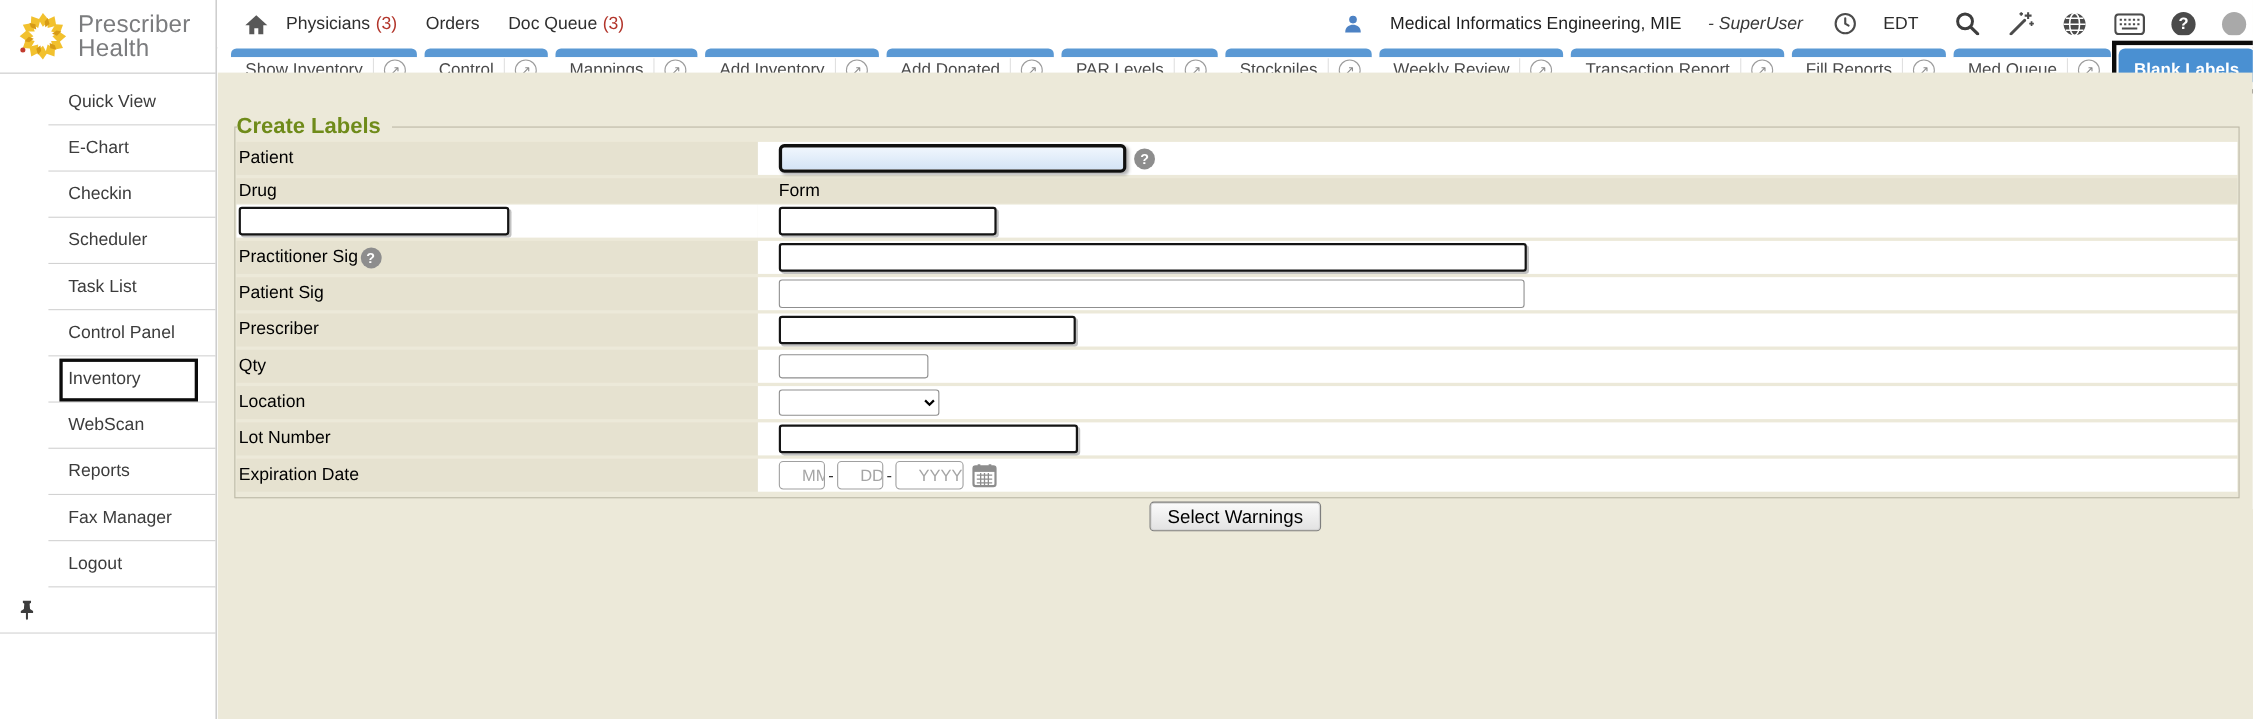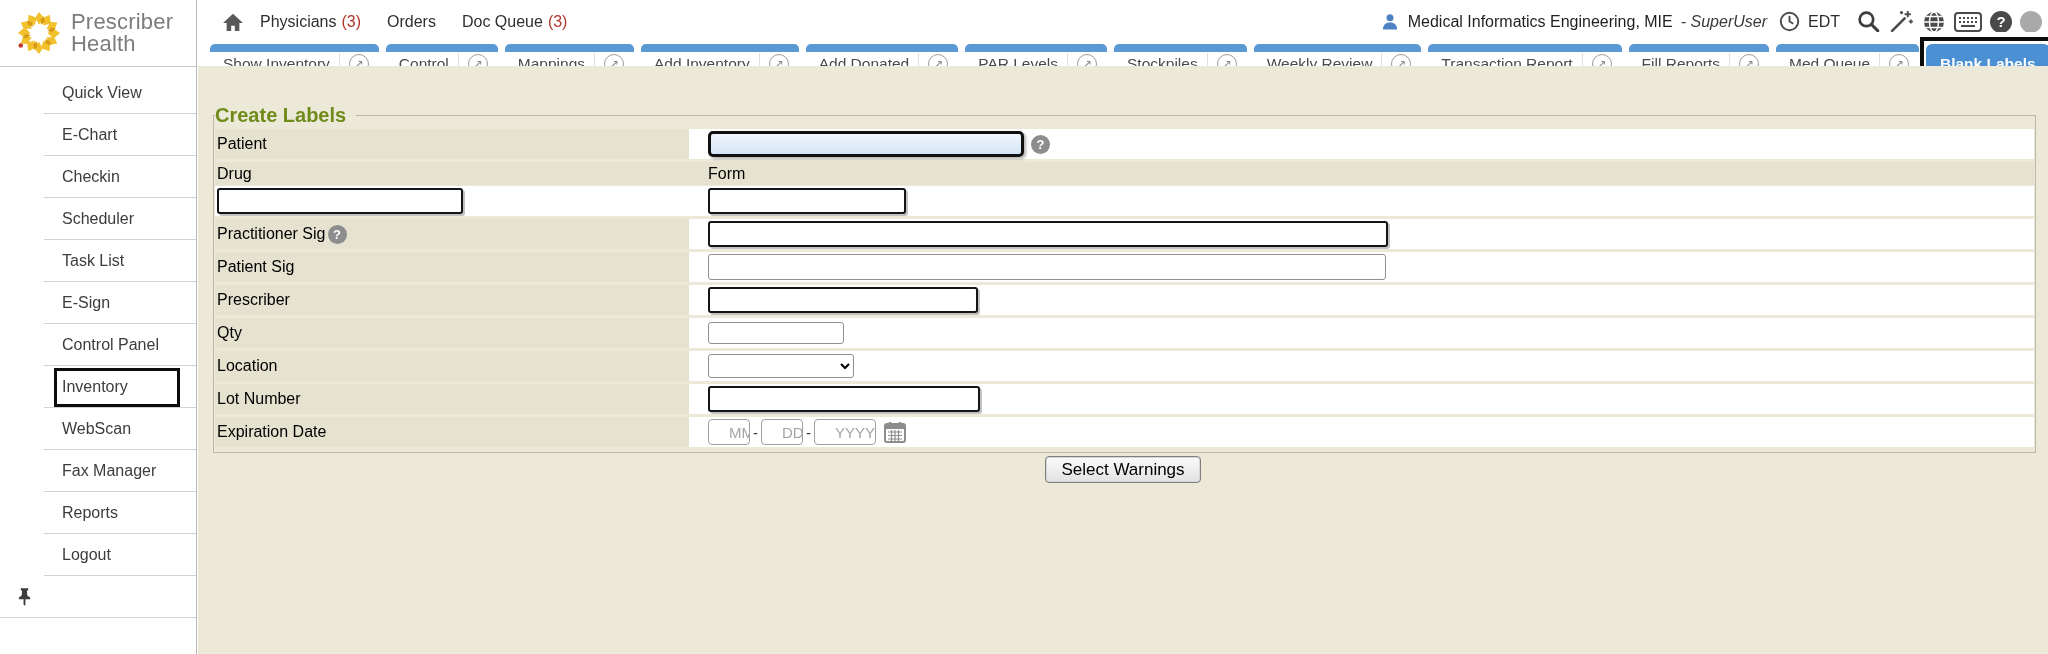--- a/index.html
+++ b/index.html
@@ -18,21 +18,21 @@
     padding-left:18px; font-size:16px; color:#3c3c3c; border-bottom:1px solid #d2d2d2; cursor:pointer; }
   .side-item.boxed::after { content:""; position:absolute; left:10px; top:2px; width:120px; height:33px;
     border:3px solid #0c0c0c; pointer-events:none; }
   
   #topnav { position:absolute; left:198px; top:0; right:0; height:44px; background:#fff;
     border-bottom:1px solid #9b9b9b; display:flex; align-items:center; padding:0 6px 0 24px; }
   .navlinks { display:flex; gap:26px; margin-left:16px; }
   .navlink { display:flex; gap:5px; font-size:16px; color:#2f2f2f; text-decoration:none; cursor:pointer; }
   .count { color:var(--count-red,#b2352b); }
   .count:empty { display:none; }
-  .nav-right { margin-left:auto; display:flex; align-items:center; gap:8px; }
+  .nav-right { margin-left:auto; display:flex; align-items:center; gap:24px; }
   .org { font-size:16px; color:#1f1f1f; }
   .role { font-size:16px; color:#3a3a3a; font-style:italic; margin-right:4px; }
   .tz { font-size:16px; color:#2c2c2c; margin-right:8px; }
   .ticon { display:inline-flex; align-items:center; justify-content:center; cursor:pointer; }
   .help-circle { width:22px; height:22px; border-radius:50%; background:#4a4a4a; color:#fff;
     font-size:15px; font-weight:bold; display:inline-flex; align-items:center; justify-content:center; cursor:pointer; }
   .avatar { width:22px; height:22px; border-radius:50%; background:#a9a9a9; display:inline-block; }
   
   #tabsrow { position:absolute; left:198px; top:32px; right:0; height:34px; background:#fff;
     display:flex; gap:7px; padding:12px 0 0 12px; align-items:flex-start; }
@@ -134,36 +134,33 @@
         <div class="side-item">
           <span>Checkin</span>
         </div>
         <div class="side-item">
           <span>Scheduler</span>
         </div>
         <div class="side-item">
           <span>Task List</span>
         </div>
         <div class="side-item">
-          <span>E-Sign</span>
-        </div>
-        <div class="side-item">
           <span>Control Panel</span>
         </div>
         <div class="side-item boxed">
           <span>Inventory</span>
         </div>
         <div class="side-item">
           <span>WebScan</span>
         </div>
         <div class="side-item">
+          <span>Reports</span>
+        </div>
+        <div class="side-item">
           <span>Fax Manager</span>
-        </div>
-        <div class="side-item">
-          <span>Reports</span>
         </div>
         <div class="side-item">
           <span>Logout</span>
         </div>
       </nav>
     <div class="side-item">
       <svg width="13" height="19" viewBox="0 0 14 20">
         <path d="M3 1 H11 V3 L9.6 4 L10 9 L13 11 V13 H8 V18.5 L7 20 L6 18.5 V13 H1 V11 L4 9 L4.4 4 L3 3 Z" fill="#3d3d3d"></path>
       </svg>
     </div>

